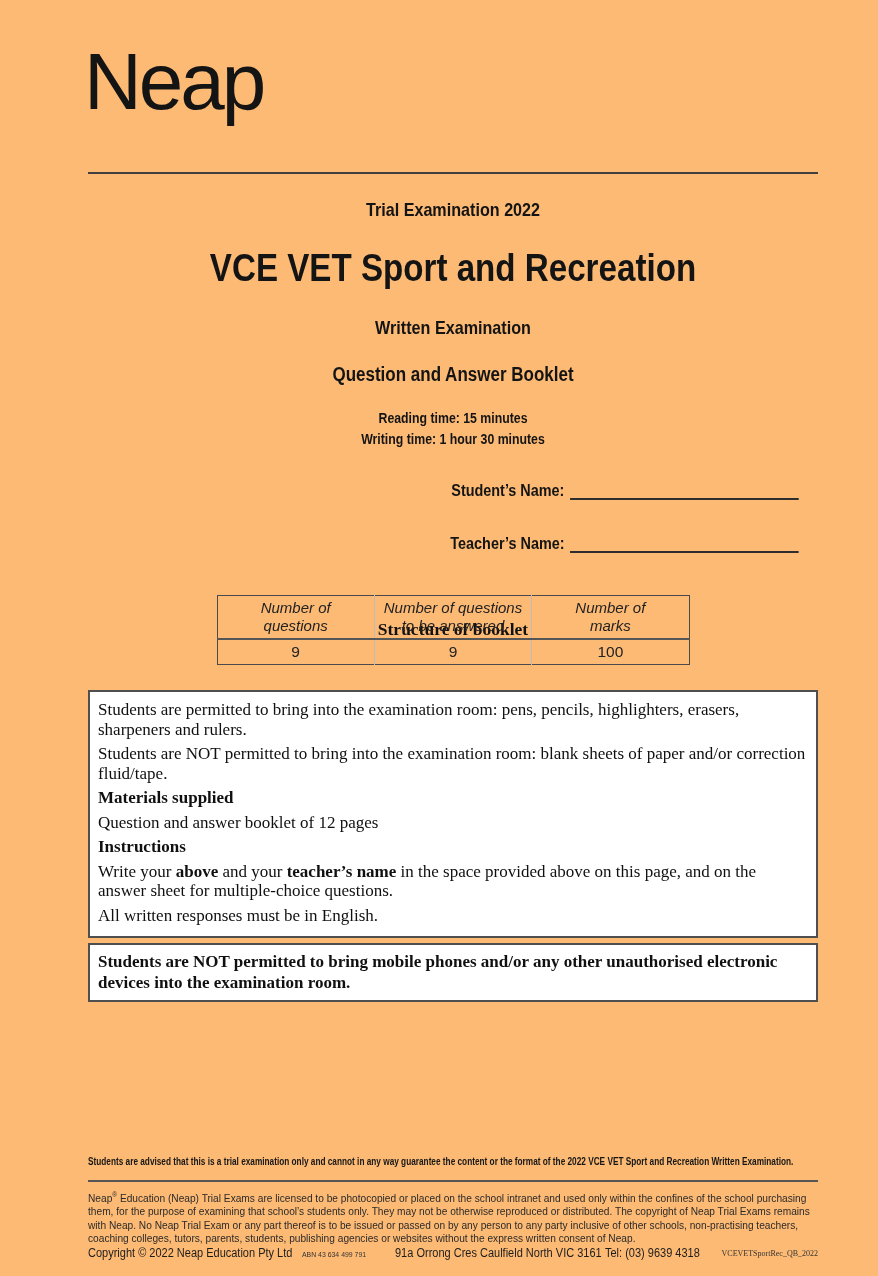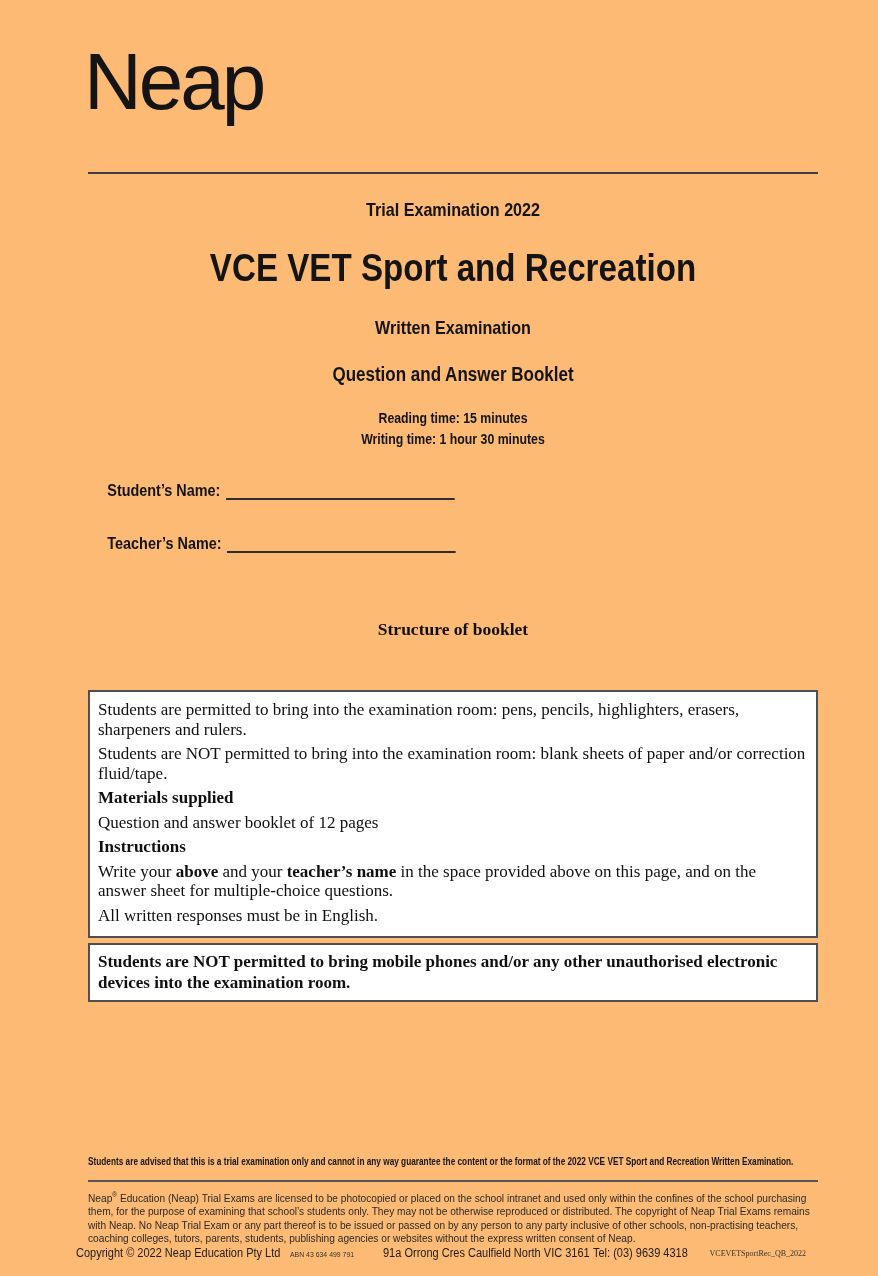--- a/index.html
+++ b/index.html
@@ -18,21 +18,21 @@
   .hline{position:absolute;left:88px;width:730px;text-align:center;
          font-family:"Liberation Sans",sans-serif;font-weight:bold;color:#141414;}
   .cond{transform:scaleX(0.85);transform-origin:50% 50%;}
   .exam-series{top:199px;font-size:19px;}
   .main-title{top:246px;font-size:39px;margin:0;}
   .subtitle{top:317px;font-size:19px;}
   .booklet-type{top:363px;font-size:20px;}
   .times{top:407px;font-size:15px;line-height:21px;transform:scaleX(0.82);}
 
   
-  .name-row{position:absolute;left:88px;width:730px;text-align:left;}
+  .name-row{position:absolute;left:88px;width:730px;text-align:right;}
   .name-row.student{top:482px;}
   .name-row.teacher{top:535px;}
   .name-inner{display:inline-flex;align-items:flex-end;transform:scaleX(0.9);transform-origin:50% 50%;
               font-family:"Liberation Sans",sans-serif;font-weight:bold;font-size:16px;color:#141414;}
   .name-line{display:inline-block;width:254px;border-bottom:2px solid #2d2d2d;height:16px;margin-left:6px;}
 
   
   .structure-title{position:absolute;top:571px;left:88px;width:730px;text-align:center;
                    font-family:"Liberation Serif",serif;font-weight:bold;font-size:17.5px;color:#111;margin-top:48px;}
   .table-wrap{position:absolute;top:595px;left:88px;width:730px;display:flex;justify-content:center;}
@@ -53,21 +53,21 @@
   .warning-box{margin-top:5px;padding:6px 8px 7px;font-weight:bold;font-size:17px;line-height:21px;color:#101010;}
 
   
   .advisory{position:absolute;top:1155px;left:88px;width:max-content;white-space:nowrap;
             font-family:"Liberation Sans",sans-serif;font-weight:bold;font-size:11px;color:#161616;
             transform:scaleX(0.75);transform-origin:left top;}
   .license{position:absolute;top:1188px;left:88px;width:790px;
            font-family:"Liberation Sans",sans-serif;font-size:11px;line-height:13.5px;color:#2a2a2a;
            transform:scaleX(0.924);transform-origin:left top;}
   .license sup{font-size:7px;}
-  .copyright-row{position:absolute;top:1246px;left:76px;width:730px;height:16px;
+  .copyright-row{position:absolute;top:1246px;left:88px;width:730px;height:16px;
                  font-family:"Liberation Sans",sans-serif;color:#1d1d1d;}
   .copyright-row span{position:absolute;white-space:nowrap;transform-origin:left top;}
   .cr-copyright{left:0;font-size:12.5px;transform:scaleX(0.88);}
   .cr-abn{left:214px;top:4px;font-size:7.5px;color:#333;transform:scaleX(0.92);}
   .cr-address{left:307px;font-size:12.5px;transform:scaleX(0.88);}
   .cr-tel{left:517px;font-size:12.5px;transform:scaleX(0.88);}
   .cr-code{right:0;top:3px;font-size:8px;font-family:"Liberation Serif",serif;color:#333;}
 </style>
 </head>
 <body>
@@ -93,20 +93,41 @@
     </span>
   </div>
   <div class="name-row teacher">
     <span class="name-inner">
       <span>Teacher’s Name:</span>
       <span class="name-line"></span>
     </span>
   </div>
 
   <div class="structure-title">Structure of booklet</div>
+  <div class="table-wrap">
+    <table class="structure">
+      <thead>
+        <tr>
+          <th>Number of
+questions</th>
+          <th>Number of questions
+to be answered</th>
+          <th>Number of
+marks</th>
+        </tr>
+      </thead>
+      <tbody>
+        <tr>
+          <td>9</td>
+          <td>9</td>
+          <td>100</td>
+        </tr>
+      </tbody>
+    </table>
+  </div>
 
   <div class="boxes">
     <div class="box rules-box">
       <p>Students are permitted to bring into the examination room: pens, pencils, highlighters, erasers, sharpeners and rulers.</p>
       <p>Students are NOT permitted to bring into the examination room: blank sheets of paper and/or correction fluid/tape.</p>
       <p><b>Materials supplied</b></p>
       <p>Question and answer booklet of 12 pages</p>
       <p><b>Instructions</b></p>
       <p><span>Write your </span><b>above</b><span> and your </span><b>teacher’s name</b><span> in the space provided above on this page, and on the answer sheet for multiple-choice questions.</span></p>
       <p>All written responses must be in English.</p>

